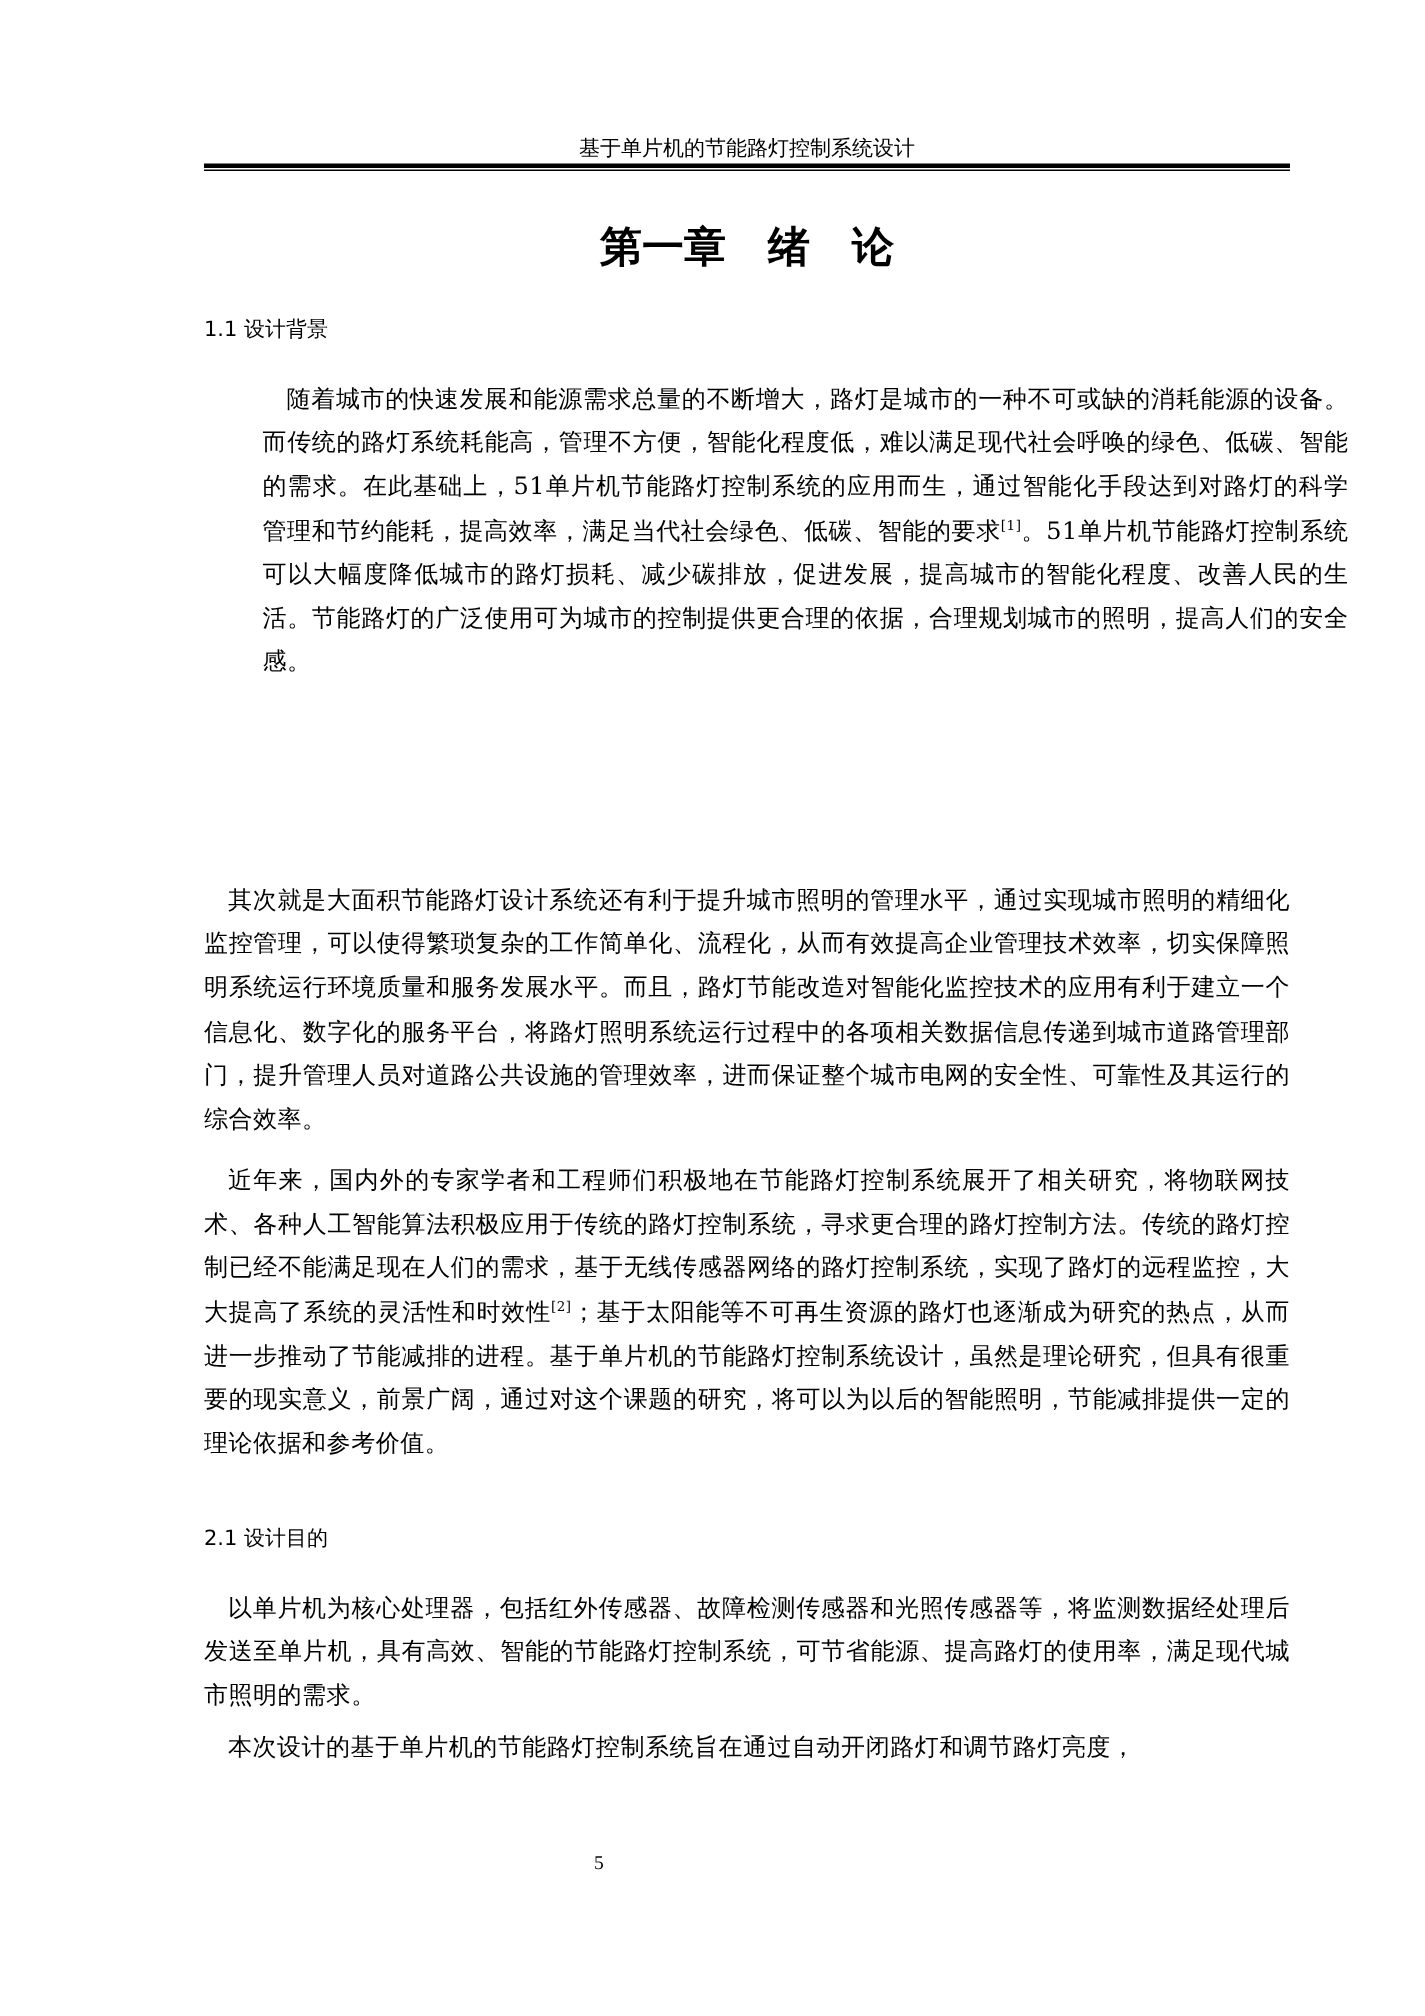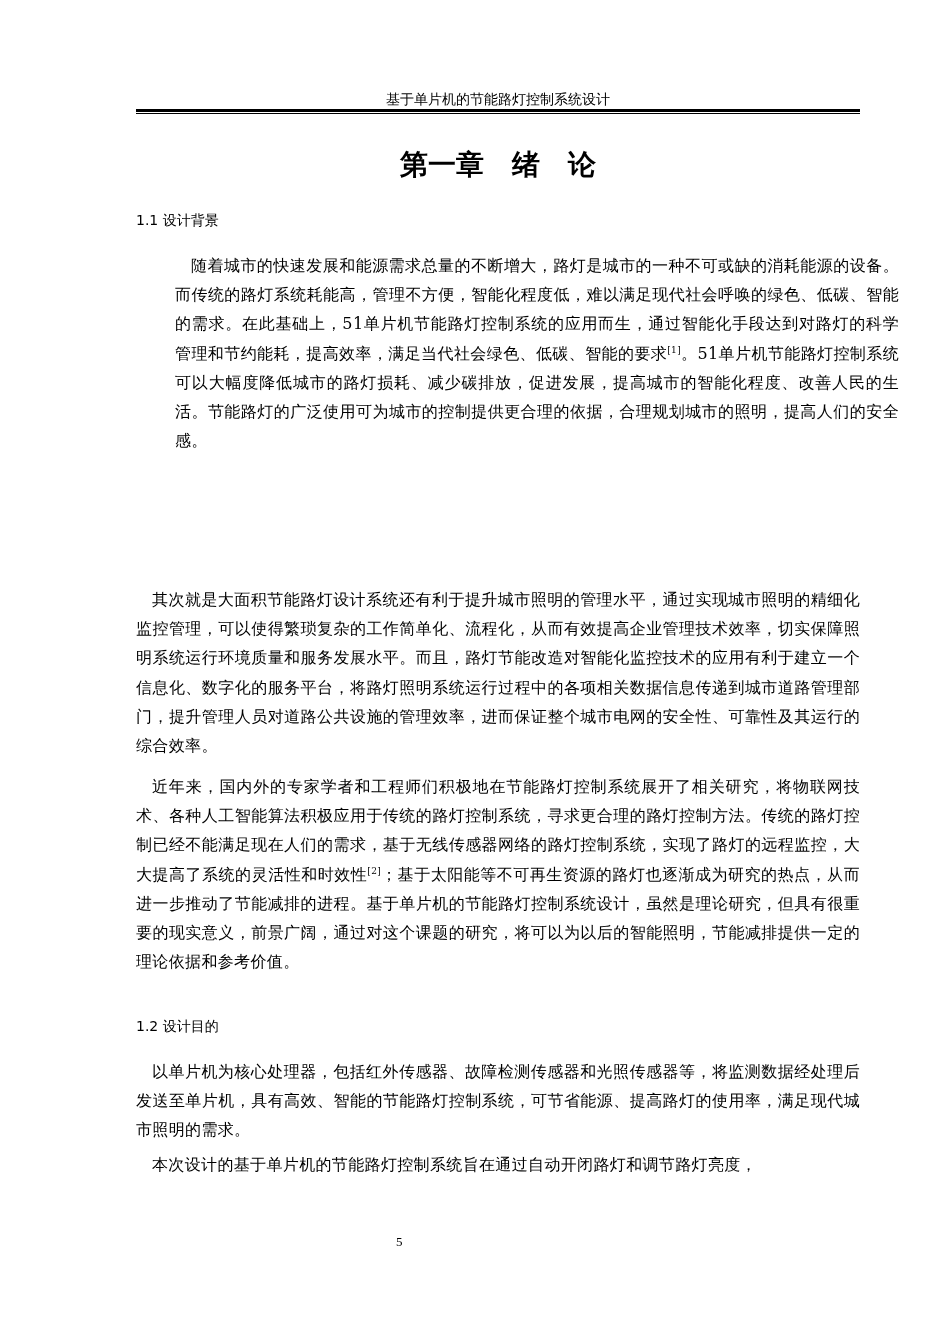--- a/index.html
+++ b/index.html
@@ -108,20 +108,20 @@
   <div class="chapter-title">第一章　绪　论</div>
 
   <div class="section-heading" style="top:207px;">1.1 设计背景</div>
 
   <div class="para" style="top:251px;margin-left:39px;"><span>随着城市的快速发展和能源需求总量的不断增大，路灯是城市的一种不可或缺的消耗能源的设备。而传统的路灯系统耗能高，管理不方便，智能化程度低，难以满足现代社会呼唤的绿色、低碳、智能的需求。在此基础上，51单片机节能路灯控制系统的应用而生，通过智能化手段达到对路灯的科学管理和节约能耗，提高效率，满足当代社会绿色、低碳、智能的要求</span><sup>[1]</sup><span>。51单片机节能路灯控制系统可以大幅度降低城市的路灯损耗、减少碳排放，促进发展，提高城市的智能化程度、改善人民的生活。节能路灯的广泛使用可为城市的控制提供更合理的依据，合理规划城市的照明，提高人们的安全感。</span></div>
 
   <div class="para" style="top:539px;margin-top:46px;">其次就是大面积节能路灯设计系统还有利于提升城市照明的管理水平，通过实现城市照明的精细化监控管理，可以使得繁琐复杂的工作简单化、流程化，从而有效提高企业管理技术效率，切实保障照明系统运行环境质量和服务发展水平。而且，路灯节能改造对智能化监控技术的应用有利于建立一个信息化、数字化的服务平台，将路灯照明系统运行过程中的各项相关数据信息传递到城市道路管理部门，提升管理人员对道路公共设施的管理效率，进而保证整个城市电网的安全性、可靠性及其运行的综合效率。</div>
 
   <div class="para" style="top:772px;"><span>近年来，国内外的专家学者和工程师们积极地在节能路灯控制系统展开了相关研究，将物联网技术、各种人工智能算法积极应用于传统的路灯控制系统，寻求更合理的路灯控制方法。传统的路灯控制已经不能满足现在人们的需求，基于无线传感器网络的路灯控制系统，实现了路灯的远程监控，大大提高了系统的灵活性和时效性</span><sup>[2]</sup><span>；基于太阳能等不可再生资源的路灯也逐渐成为研究的热点，从而进一步推动了节能减排的进程。基于单片机的节能路灯控制系统设计，虽然是理论研究，但具有很重要的现实意义，前景广阔，通过对这个课题的研究，将可以为以后的智能照明，节能减排提供一定的理论依据和参考价值。</span></div>
 
-  <div class="section-heading" style="top:1013px;">1.2 设计目的</div>
+  <div class="section-heading" style="top:1013px;">2.1 设计目的</div>
 
   <div class="para" style="top:1057px;">以单片机为核心处理器，包括红外传感器、故障检测传感器和光照传感器等，将监测数据经处理后发送至单片机，具有高效、智能的节能路灯控制系统，可节省能源、提高路灯的使用率，满足现代城市照明的需求。</div>
 
   <div class="para" style="top:1150px;">本次设计的基于单片机的节能路灯控制系统旨在通过自动开闭路灯和调节路灯亮度，</div>
 
   <div class="page-number">5</div>
 </div>
 
 </body></html>

